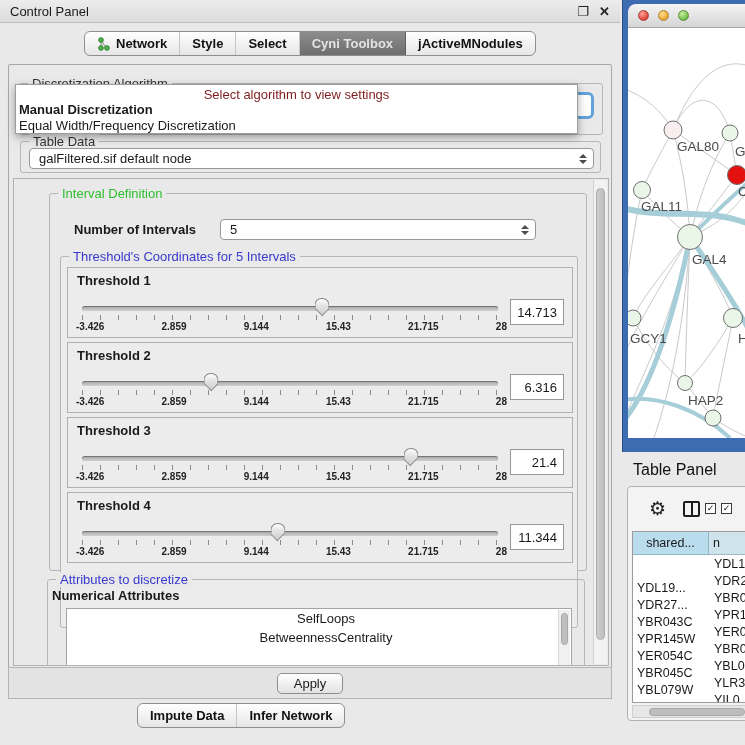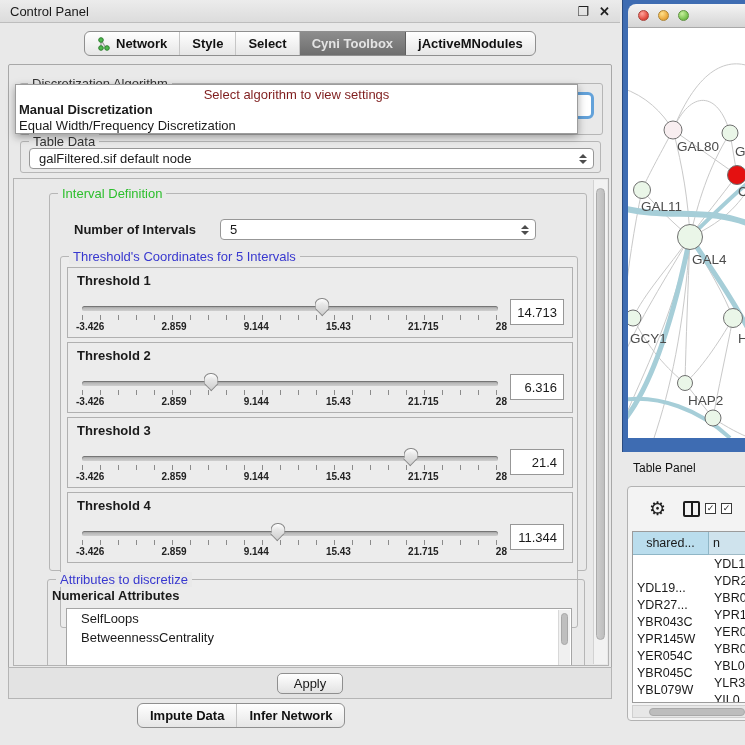--- a/index.html
+++ b/index.html
@@ -86,21 +86,21 @@
   #net-window { position:absolute; left:622px; top:0; width:130px; height:452px; background:#3e6cb2;
     box-shadow:inset 1px 0 0 #2a4b80; }
   #net-titlebar { position:absolute; left:6px; top:4px; width:124px; height:24px; border-radius:8px 0 0 0;
     background:linear-gradient(#f4f4f4,#d5d5d5); border-bottom:1px solid #a9a9a9; }
   .tl { position:absolute; top:6px; width:11px; height:11px; border-radius:50%; }
   .tl.red   { left:10px; background:radial-gradient(circle at 35% 30%, #ffa39a, #e14a3f 65%, #bb3026); border:1px solid #a8423a; }
   .tl.yellow{ left:30px; background:radial-gradient(circle at 35% 30%, #ffe08a, #eaa83c 65%, #c4882c); border:1px solid #ad8434; }
   .tl.green { left:50px; background:radial-gradient(circle at 35% 30%, #c7ef9d, #78c24f 65%, #579a38); border:1px solid #5e9140; }
   #net-canvas { position:absolute; left:6px; top:28px; width:124px; height:410px; background:#fff; }
 
-  #tp-label { position:absolute; left:633px; top:461px; font-size:12px; color:#111; }
+  #tp-label { position:absolute; left:633px; top:461px; font-size:16px; color:#111; }
   #table-panel { position:absolute; left:627px; top:486px; width:128px; height:235px;
     border:1px solid #b2b2b2; border-radius:4px; background:#f3f3f3; }
   #tp-toolbar { position:absolute; left:0; top:0; width:100%; height:43px; display:flex; align-items:center; }
   .gear { font-size:19px; color:#1d1d1d; margin-left:21px; line-height:1; }
   .colicon { width:17px; height:16px; border:2px solid #1d1d1d; border-radius:2px; margin-left:17px; position:relative; }
   .colicon::after { content:""; position:absolute; left:50%; top:0; bottom:0; width:2px; background:#1d1d1d; transform:translateX(-1px); }
   .cbx { width:11px; height:11px; border:1.5px solid #3a3a3a; margin-left:5px; font-size:9px; line-height:9px;
     text-align:center; color:#222; background:#fff; }
   .cbx:first-of-type { margin-left:15px; }
   #tp-table { position:absolute; left:4px; top:44px; width:150px; height:172px; background:#fff;
@@ -284,21 +284,21 @@
               <span>21.715</span>
               <span>28</span>
             </div>
           </div>
           <div class="tvalue">11.344</div>
         </div>
       </div>
     </div>
   </div>
 
-  <div class="group" style="left:33px; top:400px; width:538px; height:118px;">
+  <div class="group" style="left:33px; top:400px; width:538px; height:118px;text-align:center;">
     <span class="gtitle blue">Attributes to discretize</span>
     <span style="position:absolute; left:4px; top:8px; font-weight:bold;">Numerical Attributes</span>
     <div id="attr-list">
       <div class="item">SelfLoops</div>
       <div class="item">BetweennessCentrality</div>
       <div class="lscroll">
           <div class="thumb"></div>
         </div>
     </div>
   </div>

